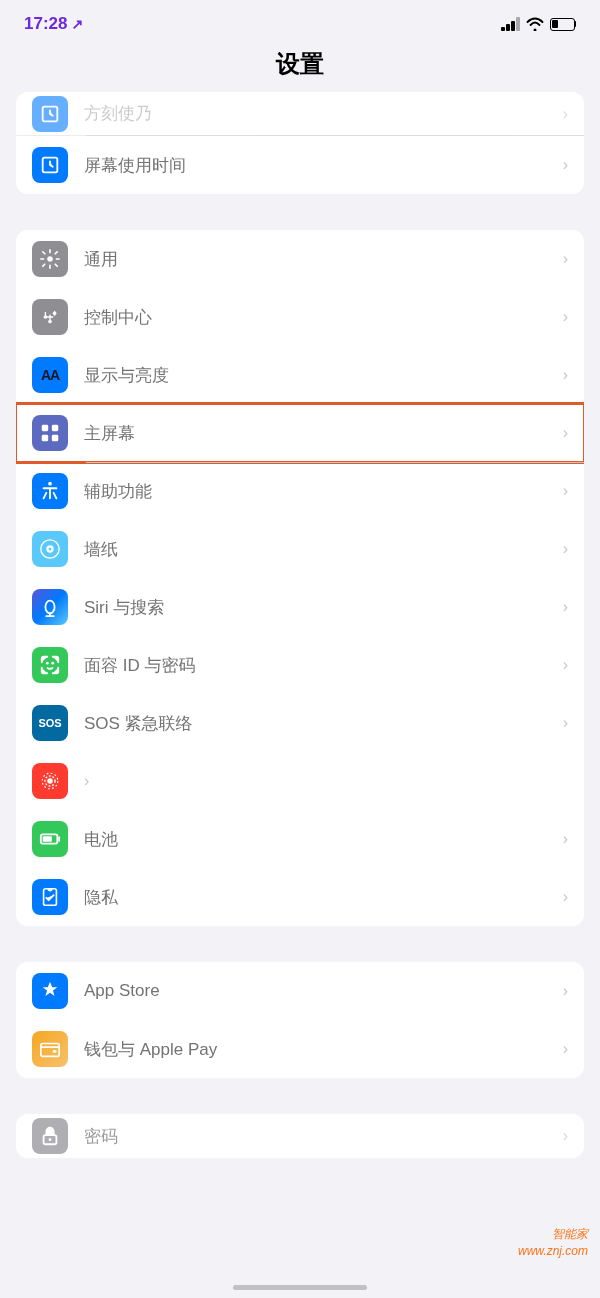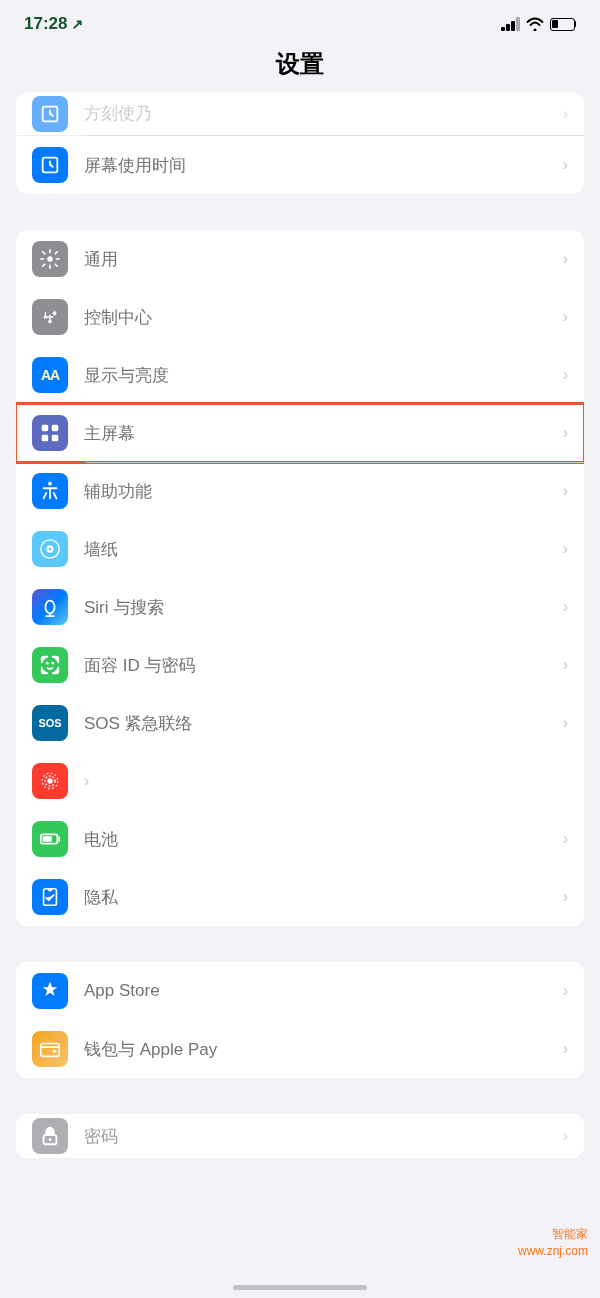--- a/index.html
+++ b/index.html
@@ -16,21 +16,21 @@
     .status-bar {
       display: flex;
       justify-content: space-between;
       align-items: center;
       padding: 14px 24px 8px;
       background: #f2f2f7;
     }
     .status-time {
       font-size: 17px;
       font-weight: 600;
-      color: #14532d;
+      color: #6d28d9;
       display: flex;
       align-items: center;
       gap: 4px;
     }
     .status-icons {
       display: flex;
       align-items: center;
       gap: 6px;
     }
 
@@ -121,20 +121,21 @@
     .watermark {
       position: absolute;
       bottom: 38px;
       right: 12px;
       text-align: right;
       color: #ff6600;
       font-size: 12px;
       font-weight: 500;
       line-height: 1.4;
       opacity: 0.9;
+      font-style: italic;
     }
 
     
     .home-indicator {
       position: absolute;
       bottom: 8px;
       left: 50%;
       transform: translateX(-50%);
       width: 134px;
       height: 5px;
@@ -259,21 +260,21 @@
             <circle cx="17" cy="8" r="2" fill="white"></circle>
             <circle cx="12" cy="17" r="2" fill="white"></circle>
             <path d="M9 12h6M7 10V7M17 10V6M12 15v-5" stroke="white" stroke-width="1.5" stroke-linecap="round"></path>
           </svg>
       </div>
       <span class="item-label">控制中心</span>
       <span class="item-chevron">›</span>
     </div>
 
     <div class="list-item">
-      <div class="item-icon aa-icon" style="background:#007aff; color:#fef9c3; font-weight:900; font-size:14px; letter-spacing:-1px; display:flex; align-items:center; justify-content:center;">AA</div>
+      <div class="item-icon aa-icon" style="background:#007aff; color:#0f172a; font-weight:900; font-size:14px; letter-spacing:-1px; display:flex; align-items:center; justify-content:center;">AA</div>
       <span class="item-label">显示与亮度</span>
       <span class="item-chevron">›</span>
     </div>
 
     <div class="list-item highlighted">
       <div class="item-icon grid-icon">
         <svg class="icon-inner" viewBox="0 0 24 24">
           <rect x="3" y="3" width="7" height="7" rx="1.5" fill="white"></rect>
           <rect x="14" y="3" width="7" height="7" rx="1.5" fill="white"></rect>
           <rect x="3" y="14" width="7" height="7" rx="1.5" fill="white"></rect>

